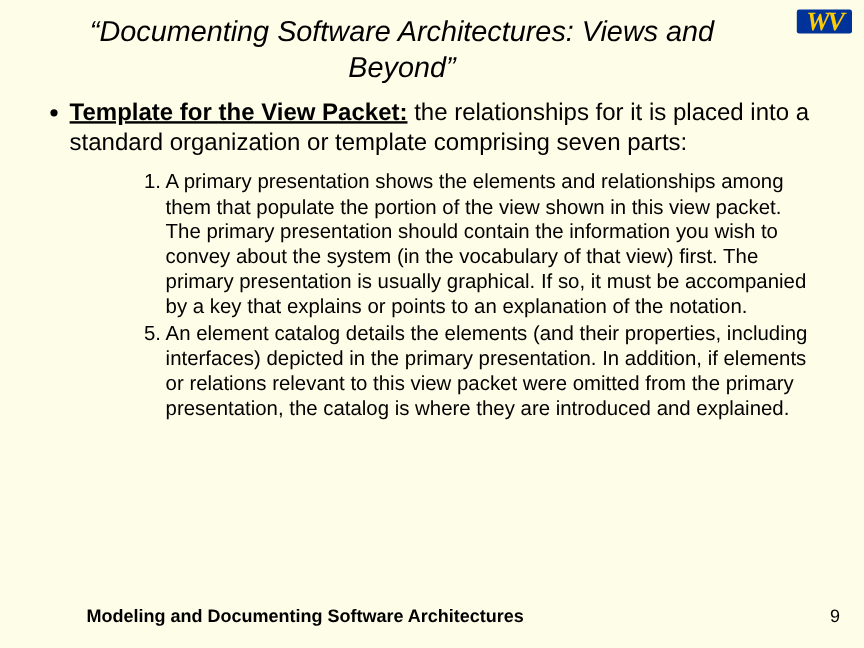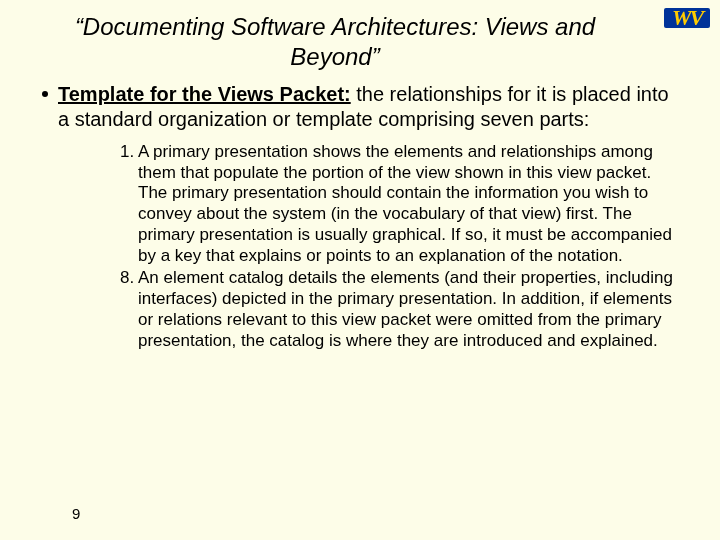--- a/index.html
+++ b/index.html
@@ -140,24 +140,25 @@
     <div class="logo-wv-text">WV</div>
   </div>
 </div>
 
 <div class="title">“Documenting Software Architectures: Views and Beyond”</div>
 
 <div class="content">
   <div class="bullet-row">
     <div class="bullet-dot"></div>
     <div class="bullet-text">
-      <span class="bullet-lead">Template for the Views Packet:</span><span> the relationships for it is placed into a standard organization or template comprising seven parts:</span>
+      <span class="bullet-lead">Template for the View Packet:</span><span> the relationships for it is placed into a standard organization or template comprising seven parts:</span>
     </div>
   </div>
   <div class="numbered">
     <div class="num-item">1. A primary presentation shows the elements and relationships among them that populate the portion of the view shown in this view packet. The primary presentation should contain the information you wish to convey about the system (in the vocabulary of that view) first. The primary presentation is usually graphical. If so, it must be accompanied by a key that explains or points to an explanation of the notation.</div>
-    <div class="num-item">8. An element catalog details the elements (and their properties, including interfaces) depicted in the primary presentation. In addition, if elements or relations relevant to this view packet were omitted from the primary presentation, the catalog is where they are introduced and explained.</div>
+    <div class="num-item">5. An element catalog details the elements (and their properties, including interfaces) depicted in the primary presentation. In addition, if elements or relations relevant to this view packet were omitted from the primary presentation, the catalog is where they are introduced and explained.</div>
   </div>
 </div>
 
 <div class="footer">
+  <div class="footer-text">Modeling and Documenting Software Architectures</div>
   <div class="page-num">9</div>
 </div>
 
 </body></html>

